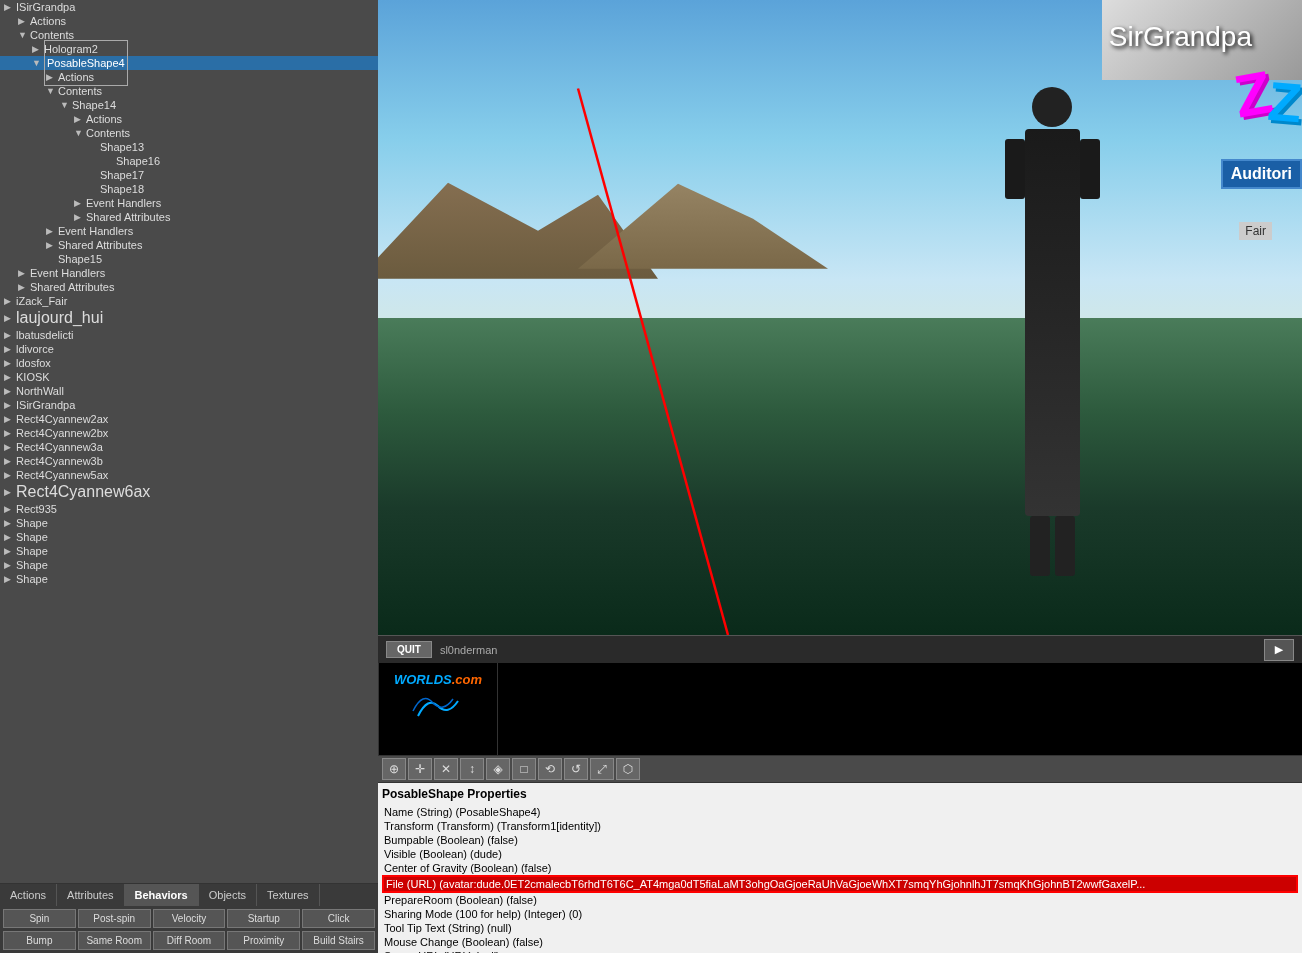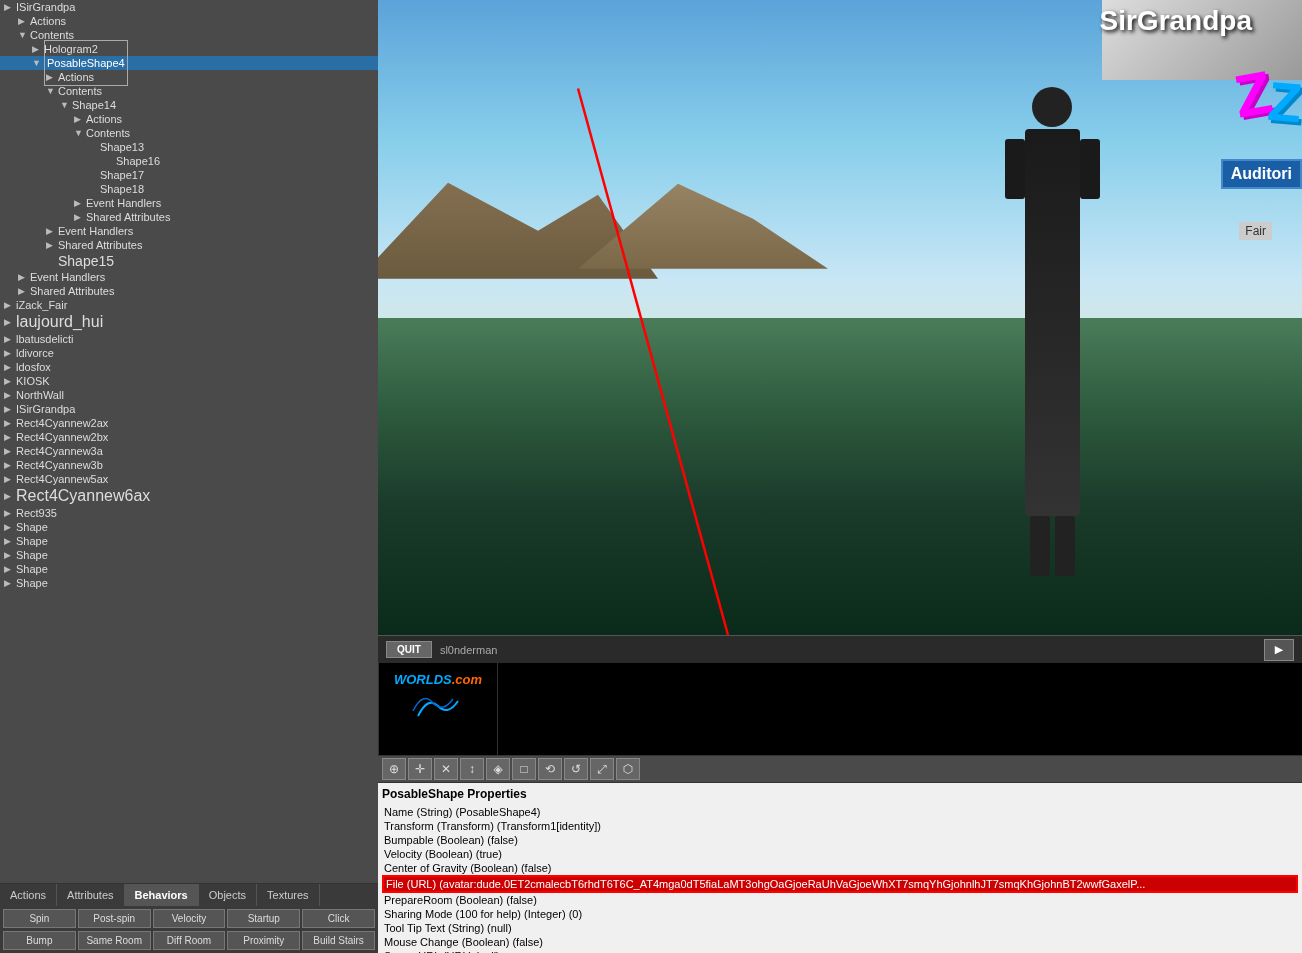--- a/index.html
+++ b/index.html
@@ -15,21 +15,21 @@
     .scene { width: 100%; height: 100%; position: relative; overflow: hidden; }
     .sky { position: absolute; top: 0; left: 0; right: 0; height: 55%; background: linear-gradient(to bottom, #5ba3d9 0%, #87ceeb 40%, #c8e6f5 80%, #d4e8e0 100%); }
     .mountains { position: absolute; top: 25%; left: 0; right: 0; height: 30%; }
     .mountain1 { position: absolute; left: -20px; top: 0; width: 300px; height: 120px; background: linear-gradient(to bottom, #8B7355 0%, #6B5B3E 100%); clip-path: polygon(0% 100%, 30% 20%, 60% 60%, 80% 30%, 100% 100%); }
     .mountain2 { position: absolute; left: 200px; top: 10px; width: 250px; height: 100px; background: linear-gradient(to bottom, #9a8868 0%, #7a6848 100%); clip-path: polygon(0% 100%, 40% 15%, 70% 50%, 100% 100%); }
     .ground { position: absolute; bottom: 0; left: 0; right: 0; height: 50%; background: linear-gradient(to bottom, #4a7c5a 0%, #2d5a3d 30%, #1a3a2a 60%, #0a2a1a 100%); }
     .water { position: absolute; bottom: 0; left: 0; right: 0; height: 35%; background: linear-gradient(to bottom, #1a4a6a 0%, #0a2a3a 50%, #051520 100%); opacity: 0.85; }
     .wall { position: absolute; bottom: 28%; left: 0; right: 0; height: 8%; background: linear-gradient(to bottom, #ccc 0%, #aaa 100%); }
     .road { position: absolute; bottom: 20%; left: 0; right: 0; height: 10%; background: linear-gradient(to bottom, #555 0%, #333 100%); }
     .char { position: absolute; right: 180px; top: 10%; width: 120px; height: 75%; display: flex; align-items: center; justify-content: center; }
-    .name-tag { position: absolute; top: 5px; right: 50px; font-size: 28px; font-weight: bold; color: #fff; text-shadow: 2px 2px 4px #000; font-family: Arial Black, sans-serif; }
+    .name-tag { position: absolute; top: 21px; right: 50px; font-size: 28px; font-weight: normal; color: #fff; text-shadow: 2px 2px 4px #000; font-family: Arial Black, sans-serif; }
     .logo-z { position: absolute; top: 60px; right: 30px; font-size: 60px; font-weight: bold; color: #ff00ff; font-family: Arial Black, sans-serif; text-shadow: 3px 3px 0 #cc00cc; transform: rotate(-10deg); }
     .logo-z2 { position: absolute; top: 70px; right: 0px; font-size: 55px; font-weight: bold; color: #00aaff; font-family: Arial Black, sans-serif; text-shadow: 3px 3px 0 #0088cc; transform: rotate(5deg); }
     .auditori-sign { position: absolute; top: 25%; right: 0; background: #1a5fa6; color: #fff; font-size: 16px; font-weight: bold; padding: 4px 8px; border: 2px solid #4488cc; }
     .fair-sign { position: absolute; top: 35%; right: 30px; background: #ccc; color: #333; font-size: 12px; padding: 2px 6px; }
     .ceiling { position: absolute; top: 0; right: 0; width: 200px; height: 80px; background: linear-gradient(135deg, #ddd 0%, #bbb 50%, #999 100%); }
     .ceiling2 { position: absolute; top: 0; left: 0; right: 0; height: 30px; background: linear-gradient(to bottom, #ccc 0%, #999 100%); opacity: 0.5; }
 
     
     .viewport-statusbar { background: #2a2a2a; height: 28px; display: flex; align-items: center; padding: 0 8px; gap: 8px; border-top: 1px solid #555; }
     .quit-btn { background: #666; border: 1px solid #888; padding: 2px 10px; color: #fff; font-size: 10px; cursor: pointer; font-weight: bold; }
@@ -166,21 +166,21 @@
             <span style="font-size: 11px; color: rgb(221, 221, 221);">Event Handlers</span>
           </div>
           <div class="tree-item">
             <span class="indent" style="width: 46px; display: inline-block;"></span>
             <span class="arrow" style="font-size: 9px; color: rgb(187, 187, 187); width: 12px; display: inline-block;">▶</span>
             <span style="font-size: 11px; color: rgb(221, 221, 221);">Shared Attributes</span>
           </div>
           <div class="tree-item">
             <span class="indent" style="width: 46px; display: inline-block;"></span>
             <span class="arrow" style="font-size: 9px; color: rgb(187, 187, 187); width: 12px; display: inline-block;"></span>
-            <span style="font-size: 14px; color: rgb(221, 221, 221);">Shape15</span>
+            <span style="font-size: 11px; color: rgb(221, 221, 221);">Shape15</span>
           </div>
           <div class="tree-item">
             <span class="indent" style="width: 18px; display: inline-block;"></span>
             <span class="arrow" style="font-size: 9px; color: rgb(187, 187, 187); width: 12px; display: inline-block;">▶</span>
             <span style="font-size: 11px; color: rgb(221, 221, 221);">Event Handlers</span>
           </div>
           <div class="tree-item">
             <span class="indent" style="width: 18px; display: inline-block;"></span>
             <span class="arrow" style="font-size: 9px; color: rgb(187, 187, 187); width: 12px; display: inline-block;">▶</span>
             <span style="font-size: 11px; color: rgb(221, 221, 221);">Shared Attributes</span>
@@ -395,21 +395,21 @@
         <div class="toolbar-btn">⬡</div>
       </div>
 
     <div class="right-bottom">
       <div class="properties-panel">
         <div class="properties-title">PosableShape Properties</div>
         <div id="prop-rows">
             <div class="prop-row">Name (String) (PosableShape4)</div>
             <div class="prop-row">Transform (Transform) (Transform1[identity])</div>
             <div class="prop-row">Bumpable (Boolean) (false)</div>
-            <div class="prop-row">Velocity (Boolean) (true)</div>
+            <div class="prop-row">Visible (Boolean) (dude)</div>
             <div class="prop-row">Center of Gravity (Boolean) (false)</div>
             <div class="prop-row highlighted">File (URL) (avatar:dude.0ET2cmalecbT6rhdT6T6C_AT4mga0dT5fiaLaMT3ohgOaGjoeRaUhVaGjoeWhXT7smqYhGjohnlhJT7smqKhGjohnBT2wwfGaxelP...</div>
             <div class="prop-row">PrepareRoom (Boolean) (false)</div>
             <div class="prop-row">Sharing Mode (100 for help) (Integer) (0)</div>
             <div class="prop-row">Tool Tip Text (String) (null)</div>
             <div class="prop-row">Mouse Change (Boolean) (false)</div>
             <div class="prop-row">Scene URL (URL) (null)</div>
           </div>
       </div>
     </div>

